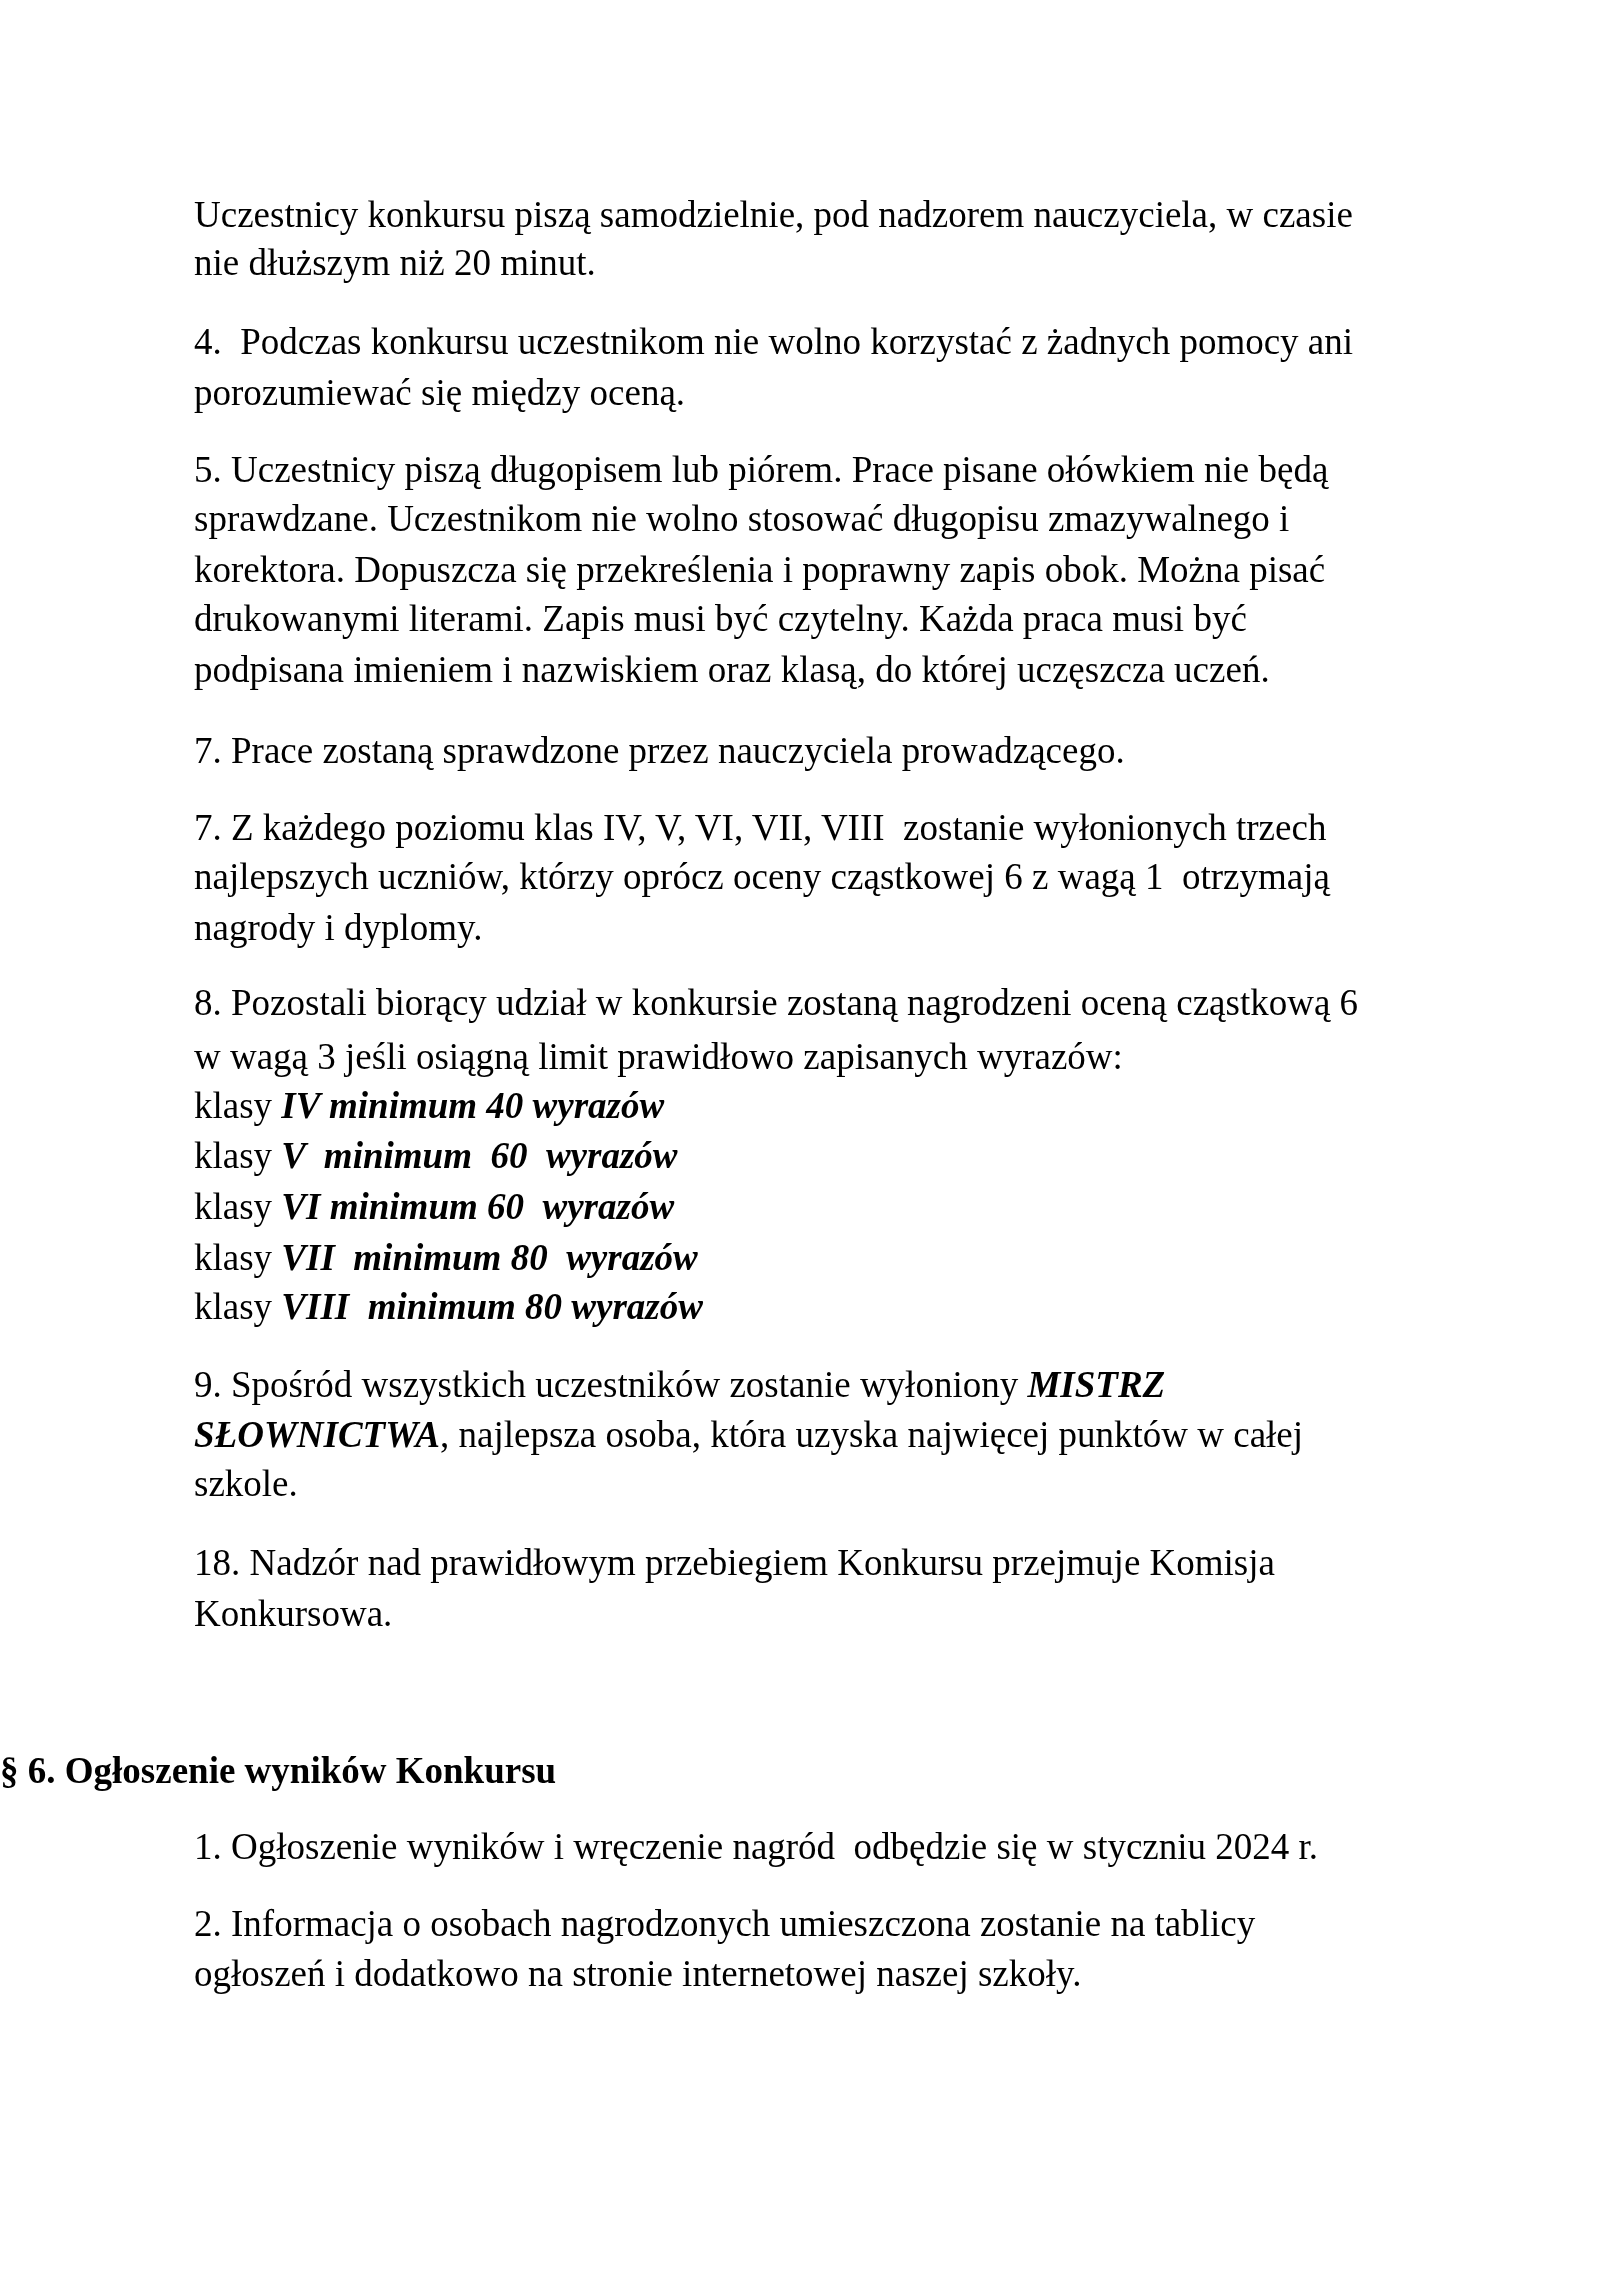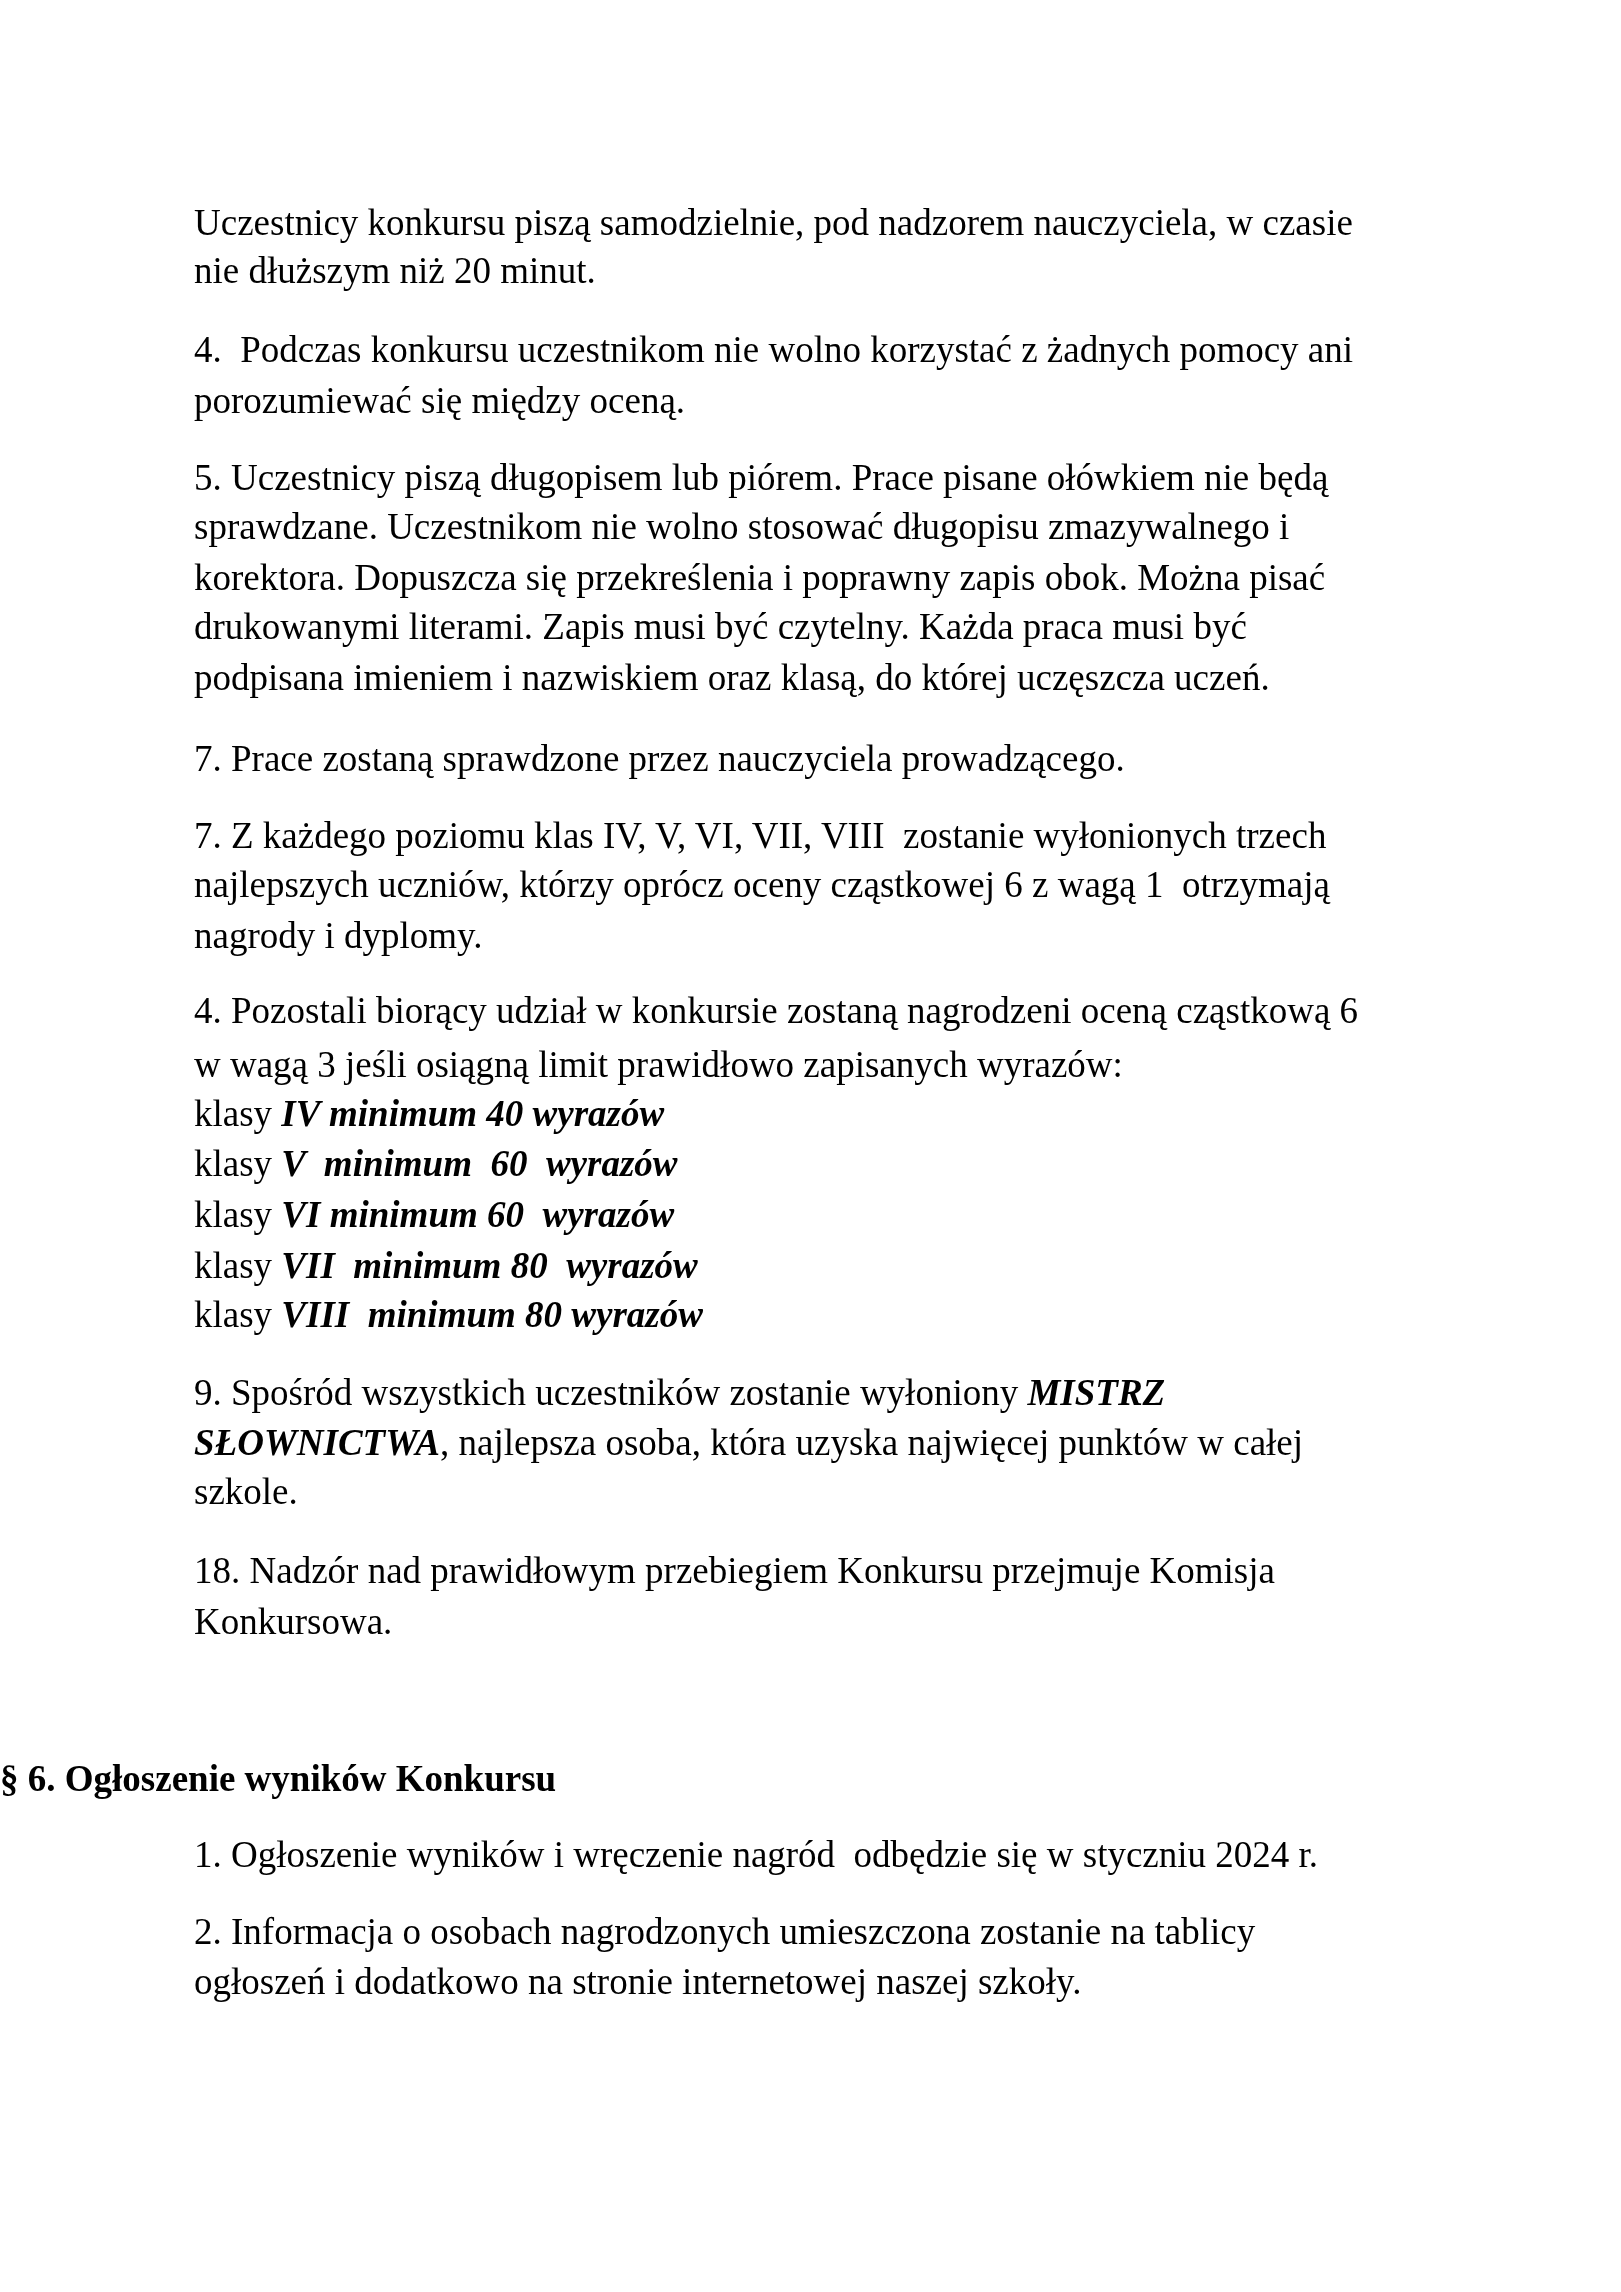--- a/index.html
+++ b/index.html
@@ -11,21 +11,21 @@
       width: 1621px;
       height: 2293px;
       position: relative;
       overflow: hidden;
       font-family: "Liberation Serif", "DejaVu Serif", serif;
       color: #000000;
     }
     .page {
       position: absolute;
       left: 0;
-      top: 8px;
+      top: 0;
       width: 1621px;
       height: 2031px;
       background: #ffffff;
     }
     .line {
       position: absolute;
       left: 194px;
       white-space: pre;
       font-size: 37px;
       line-height: 1;
@@ -72,21 +72,21 @@
     <div class="line" style="top:732px">7. Prace zostaną sprawdzone przez nauczyciela prowadzącego.</div>
   </div>
 
   <div>
     <div class="line" style="top:809px">7. Z każdego poziomu klas IV, V, VI, VII, VIII  zostanie wyłonionych trzech</div>
     <div class="line" style="top:858px">najlepszych uczniów, którzy oprócz oceny cząstkowej 6 z wagą 1  otrzymają</div>
     <div class="line" style="top:909px">nagrody i dyplomy.</div>
   </div>
 
   <div>
-    <div class="line" style="top:984px">4. Pozostali biorący udział w konkursie zostaną nagrodzeni oceną cząstkową 6</div>
+    <div class="line" style="top:984px">8. Pozostali biorący udział w konkursie zostaną nagrodzeni oceną cząstkową 6</div>
     <div class="line" style="top:1038px">w wagą 3 jeśli osiągną limit prawidłowo zapisanych wyrazów:</div>
     <div class="line" style="top:1087px"><span>klasy </span><b>IV minimum 40 wyrazów</b></div>
     <div class="line" style="top:1137px"><span>klasy </span><b>V  minimum  60  wyrazów</b></div>
     <div class="line" style="top:1188px"><span>klasy </span><b>VI minimum 60  wyrazów</b></div>
     <div class="line" style="top:1239px"><span>klasy </span><b>VII  minimum 80  wyrazów</b></div>
     <div class="line" style="top:1288px"><span>klasy </span><b>VIII  minimum 80 wyrazów</b></div>
   </div>
 
   <div>
     <div class="line" style="top:1366px"><span>9. Spośród wszystkich uczestników zostanie wyłoniony </span><b>MISTRZ</b></div>

